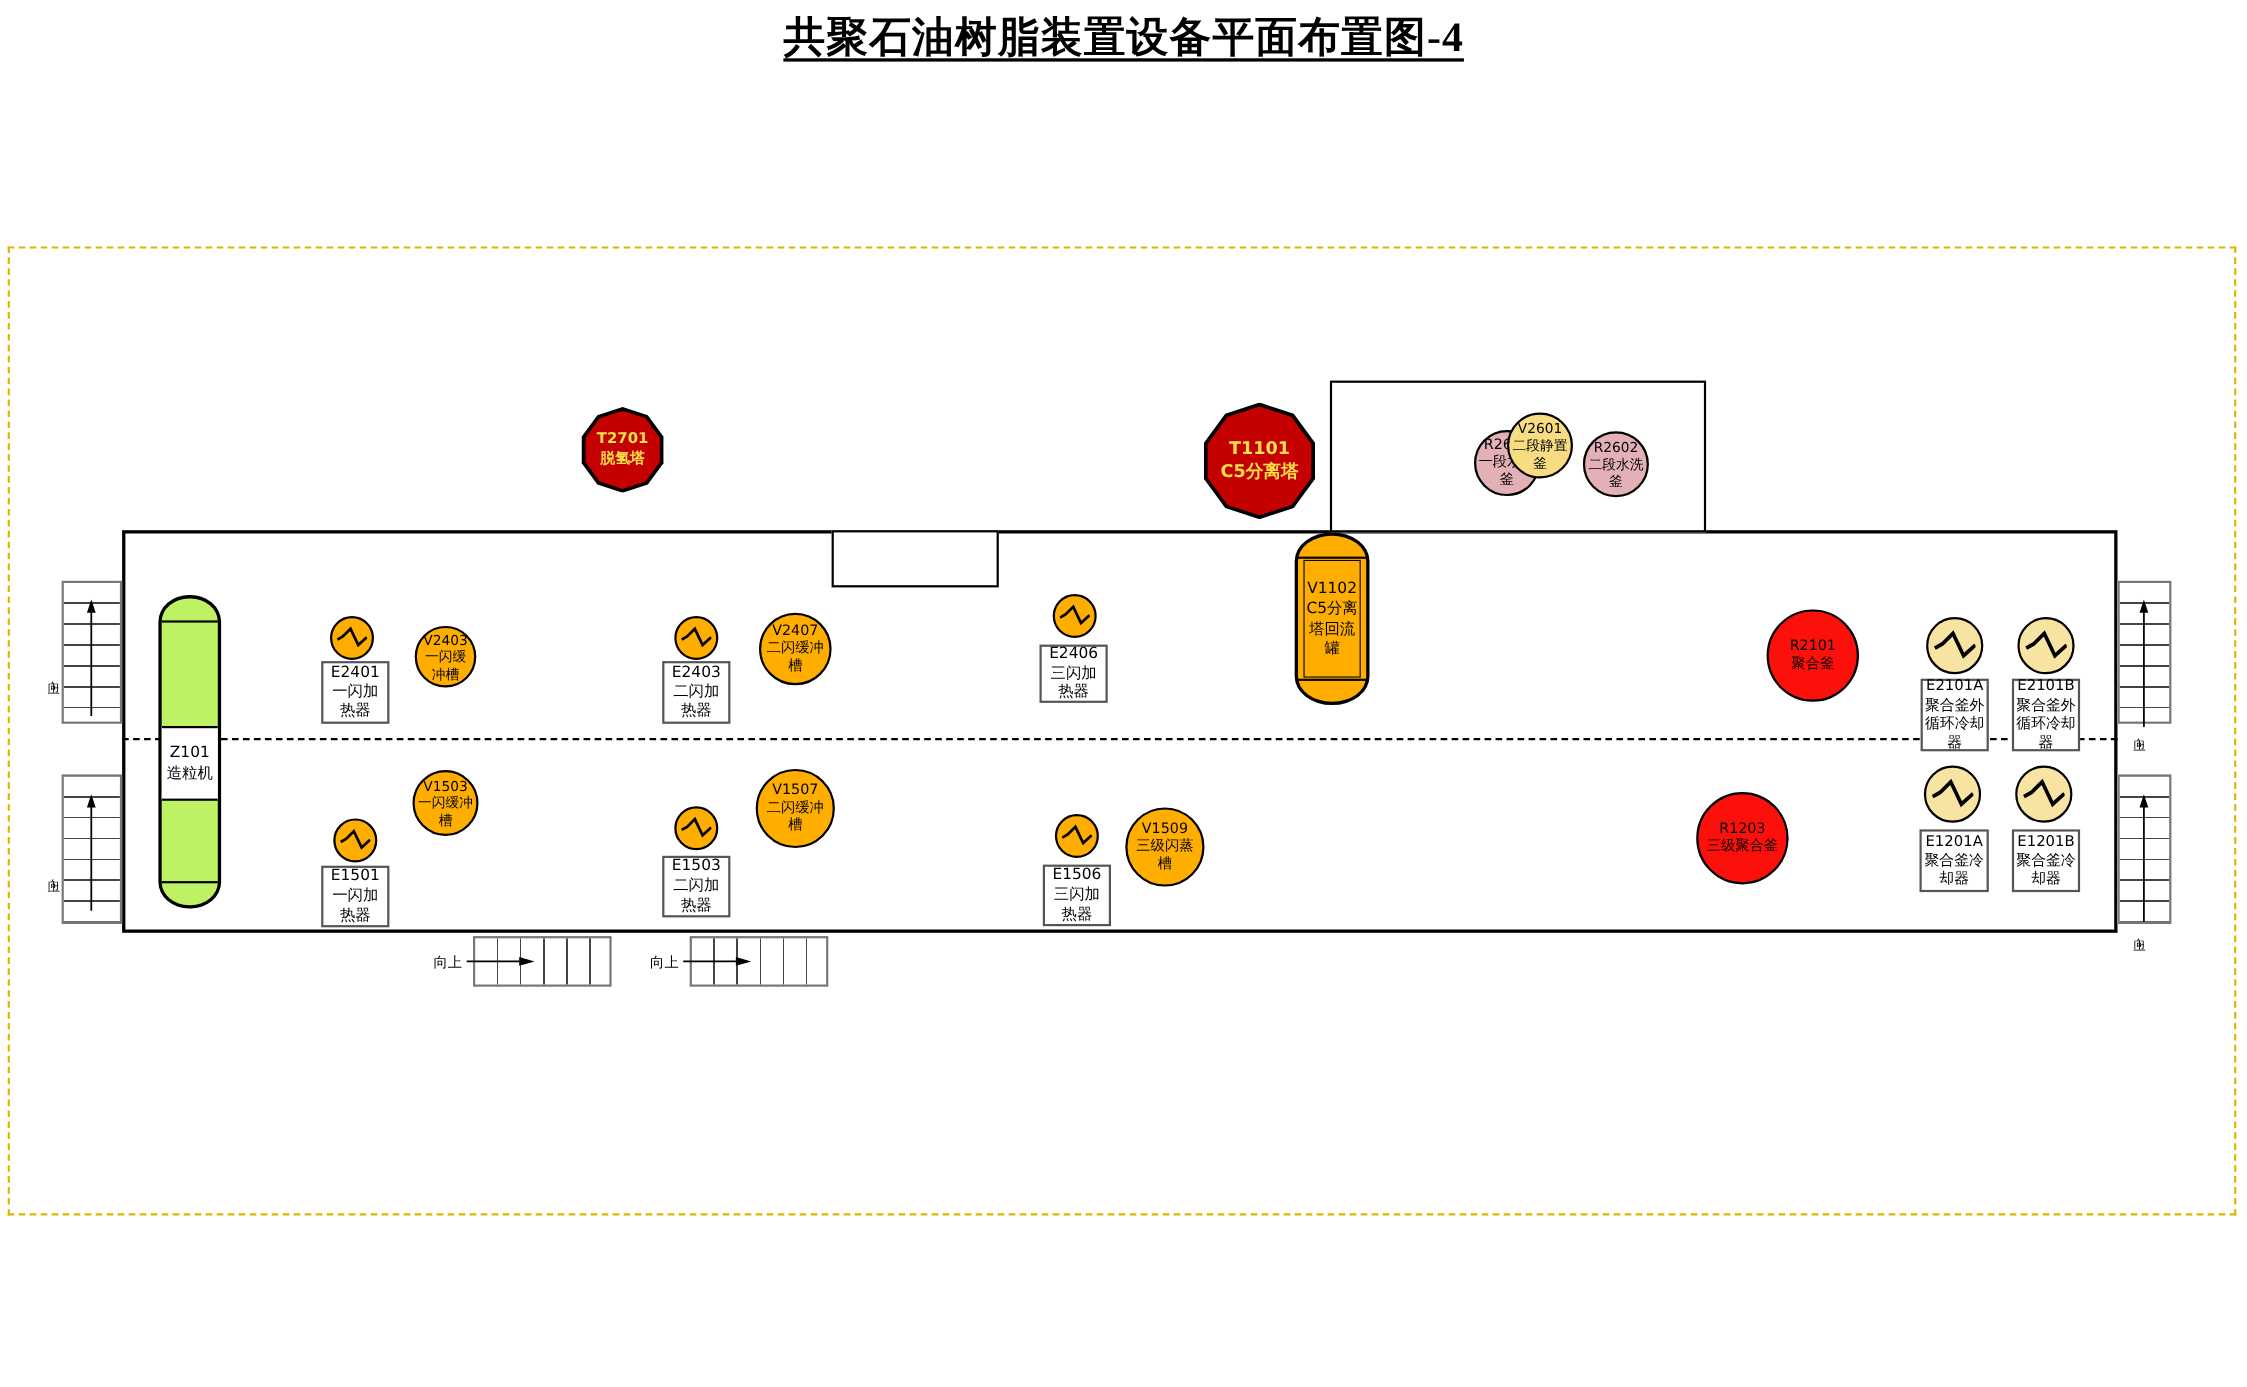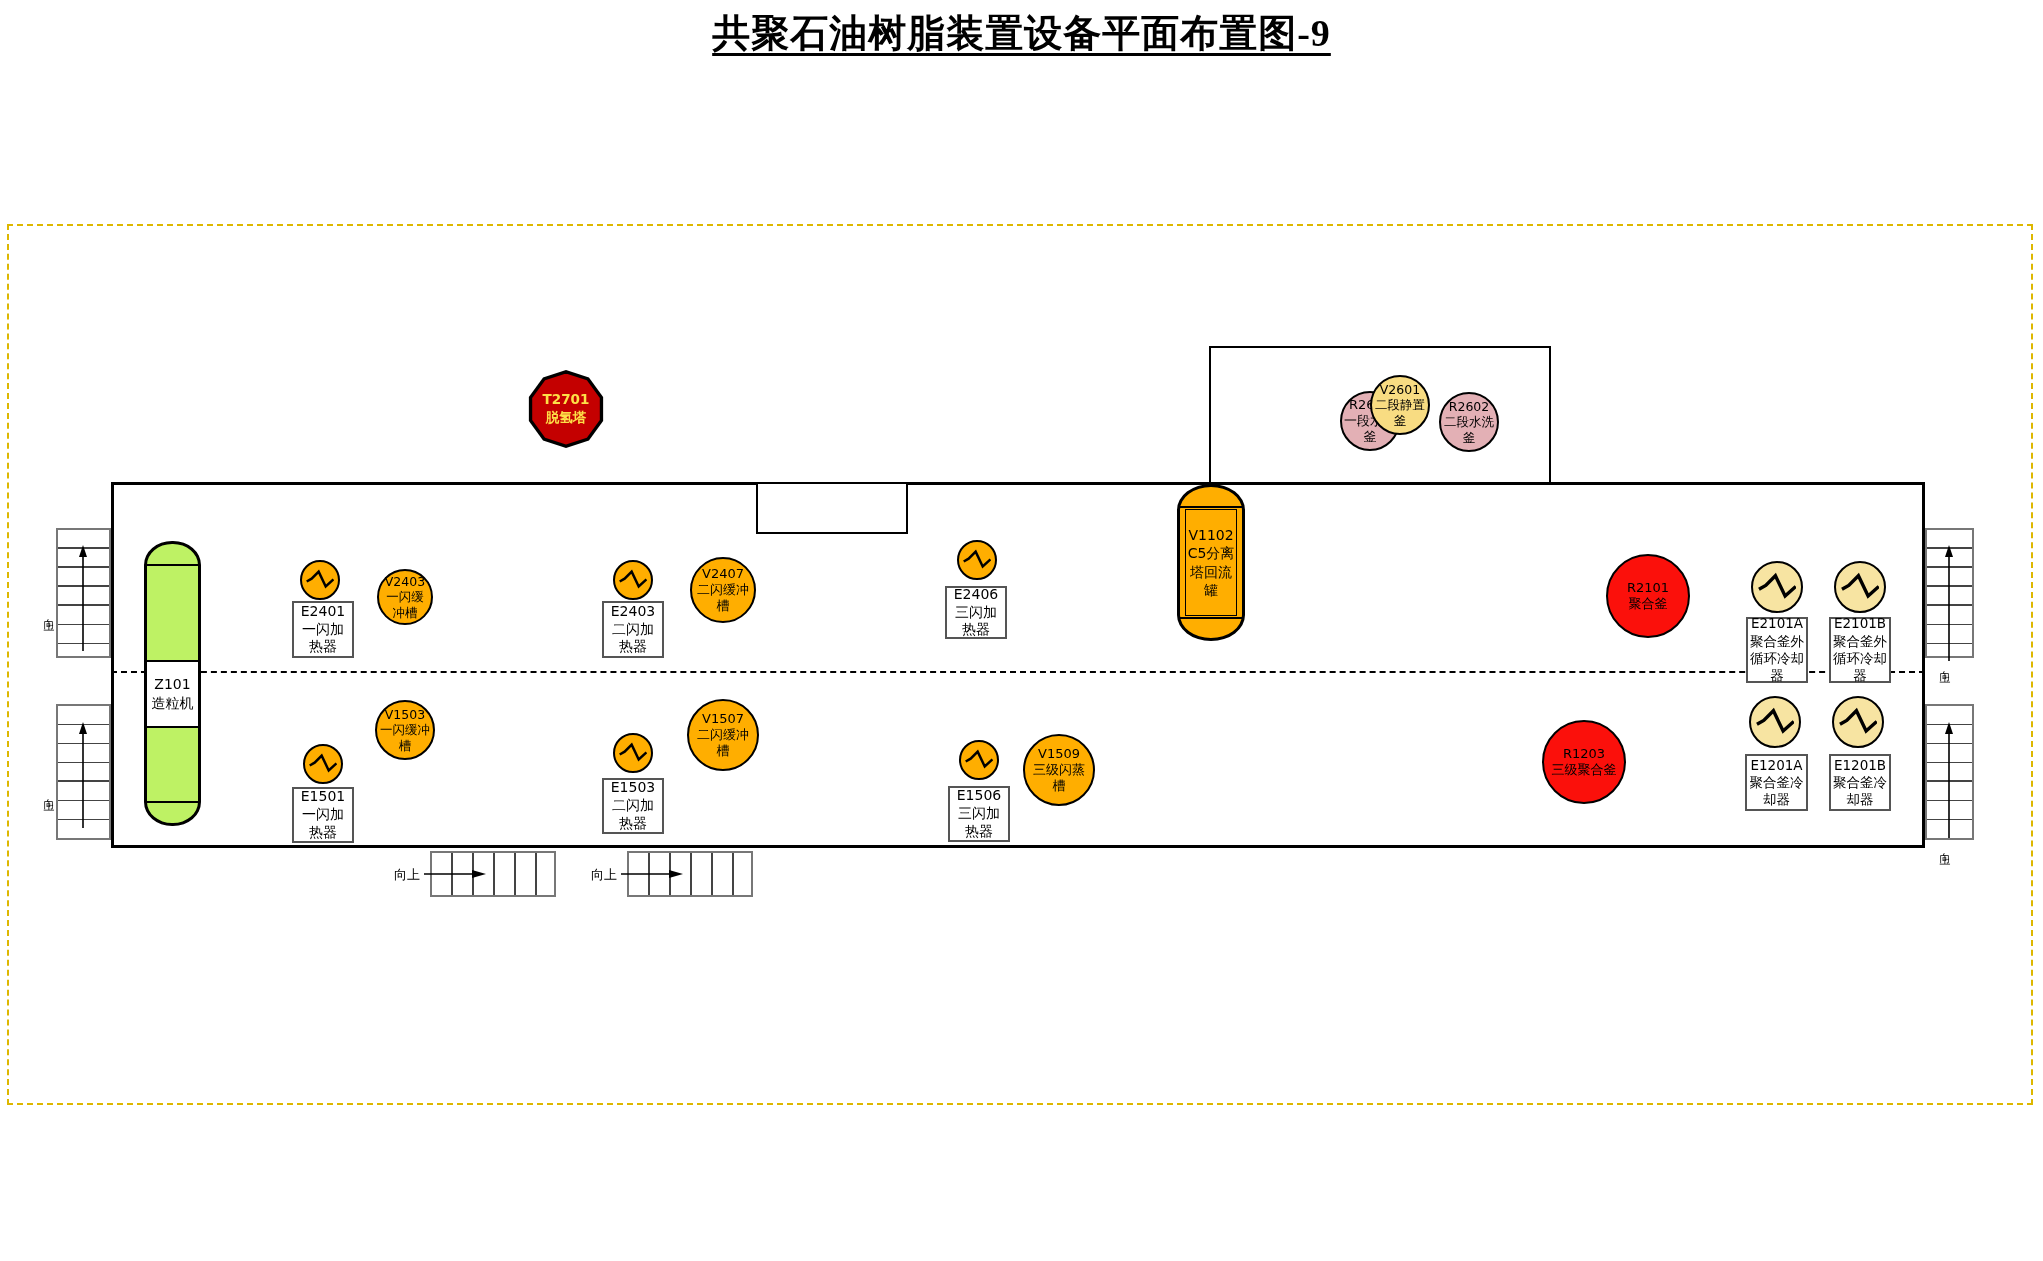--- a/index.html
+++ b/index.html
@@ -62,34 +62,41 @@
   .arr line{stroke:#000;stroke-width:1.6;}
   .arr polygon{fill:#000;}
   .vtext{position:absolute;writing-mode:vertical-rl;font-size:11px;z-index:4;letter-spacing:1px;}
   .uplabel{position:absolute;font-size:13px;z-index:4;}
 </style>
 </head>
 <body>
 
 <div id="page">
 
-  <div class="abs" id="title"><span>共聚石油树脂装置设备平面布置图-9</span></div>
+  <div class="abs" id="title"><span>共聚石油树脂装置设备平面布置图-4</span></div>
 
   <div class="abs" id="dash-border"></div>
 
   <div class="abs" id="floor"></div>
   <div class="abs" id="centerline"></div>
   <div class="abs" id="topright-box"></div>
   <div class="abs" id="notch"></div>
 
   <div class="abs poly" style="left:527px;top:370px;width:78px;height:78px">
     <div class="pouter"></div>
     <div class="pinner" style="font-size:13.5px">
       <span class="eid">T2701</span>
       <span class="ename">脱氢塔</span>
+    </div>
+  </div>
+  <div class="abs poly" style="left:1092px;top:366px;width:106px;height:106px">
+    <div class="pouter"></div>
+    <div class="pinner" style="font-size:16px">
+      <span class="eid">T1101</span>
+      <span class="ename">C5分离塔</span>
     </div>
   </div>
 
   <div class="abs eq-circle pink" style="left:1340px;top:391px;width:60px;height:60px;font-size:13px">
     <span class="eid">R2601</span>
     <span class="ename">一段水洗釜</span>
   </div>
   <div class="abs eq-circle lyellow" style="left:1370px;top:375px;width:60px;height:60px;font-size:12.5px">
     <span class="eid">V2601</span>
     <span class="ename">二段静置釜</span>

